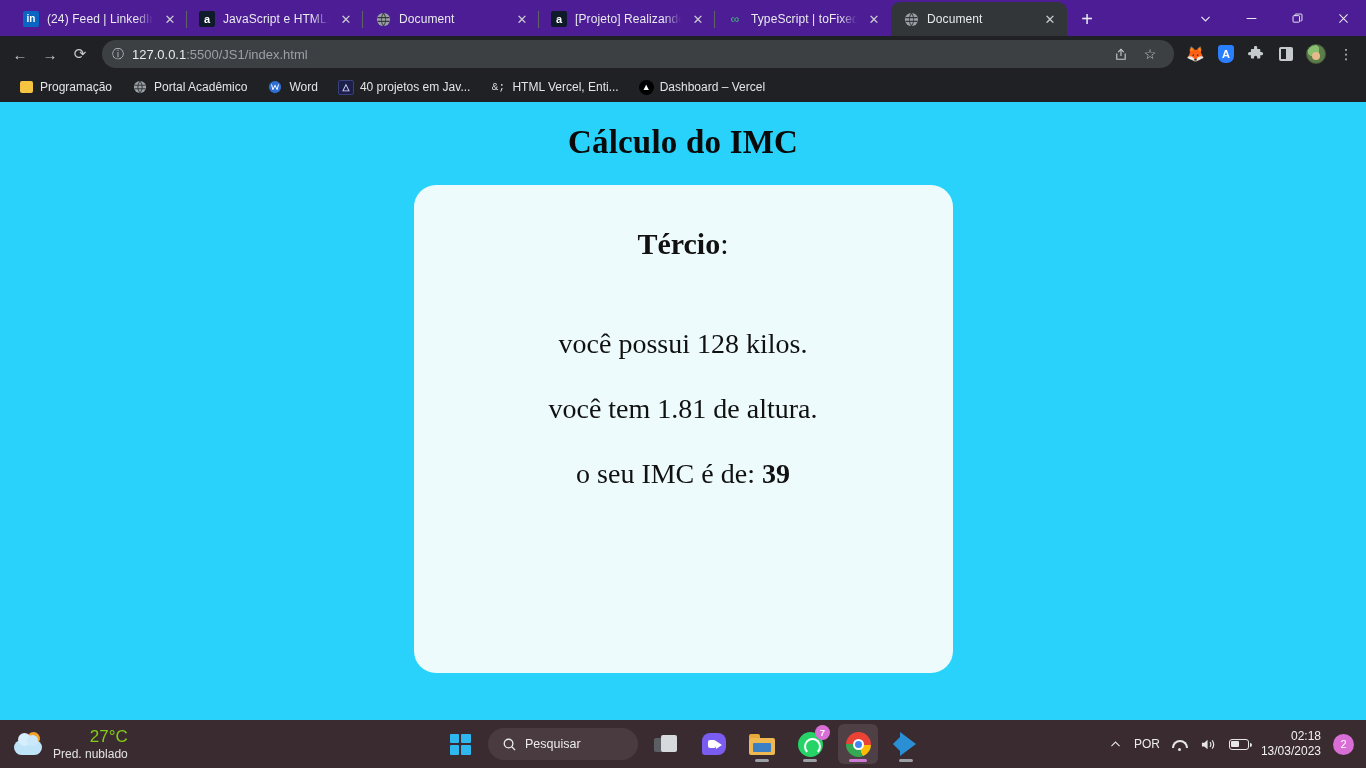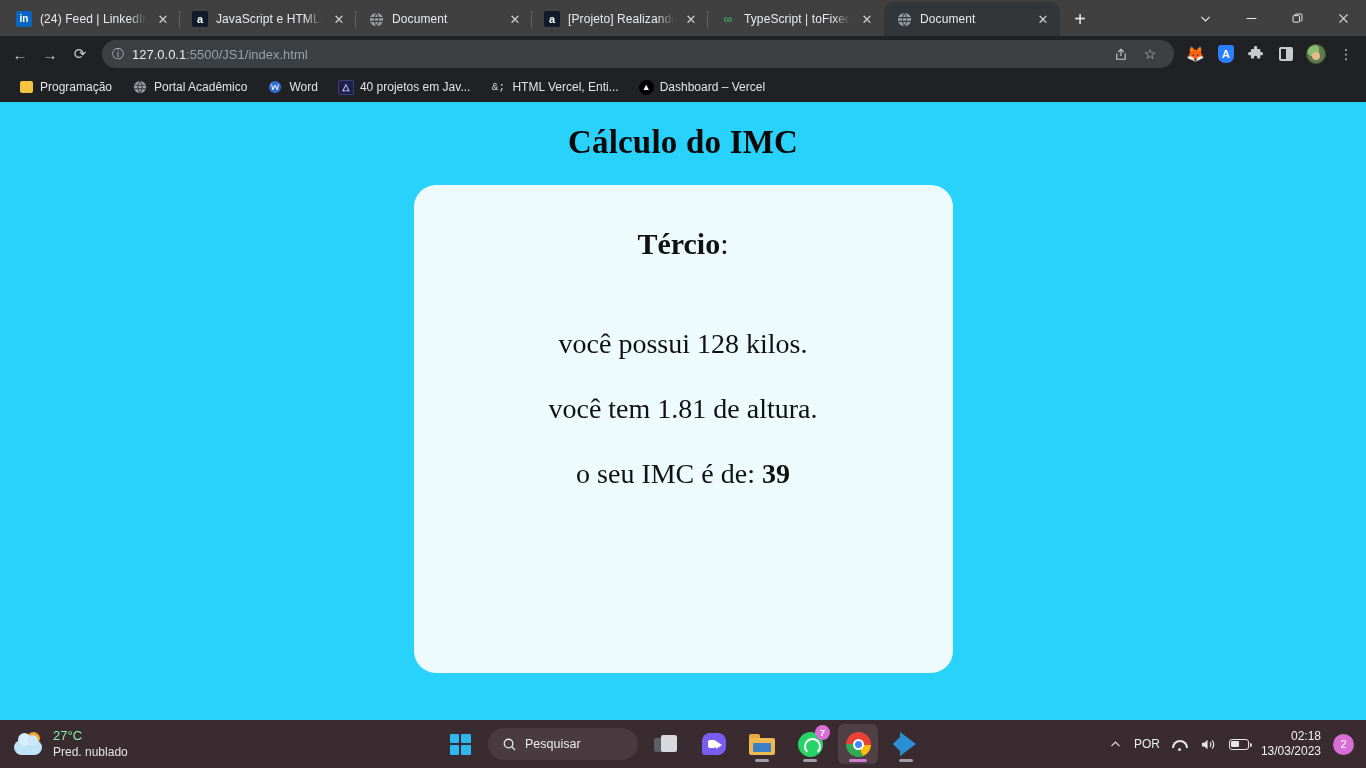--- a/index.html
+++ b/index.html
@@ -7,23 +7,23 @@
     width: 1366px; height: 768px;
     overflow: hidden;
     font-family: "Liberation Sans", sans-serif;
     background: #202124;
   }
 
   
   .browser { width: 1366px; height: 768px; display: flex; flex-direction: column; }
 
   .tabstrip {
-    height: 36px; background: #404040;
+    height: 36px; background: #4c1d95;
     display: flex; align-items: flex-end; position: relative;
-    padding-left: 4px; flex: none;
+    padding-left: 11px; flex: none;
   }
   .tab {
     height: 34px; width: 176px; display: flex; align-items: center;
     padding: 0 8px 0 12px; border-radius: 9px 9px 0 0;
     position: relative; gap: 8px; cursor: default;
   }
   .tab.active { background: #323639; }
   .tab .sep {
     position: absolute; right: 0; top: 9px; height: 17px;
     width: 1px; background: #5f6368;
@@ -154,21 +154,21 @@
   .weather-icon { position: relative; width: 30px; height: 26px; flex: none; }
   .w-sun { position:absolute; left:13px; top:1px; width:13px;height:13px;border-radius:50%;
            background:#f7a32b; }
   .w-cloud { position:absolute; left:0; bottom:2px; width:28px; height:15px;
              background:#bfe3f7; border-radius:9px; }
   .w-cloud::before{content:"";position:absolute;left:4px;top:-7px;width:13px;height:13px;
              border-radius:50%;background:#d6eefc;}
   .w-cloud::after{content:"";position:absolute;left:13px;top:-5px;width:11px;height:11px;
              border-radius:50%;background:#cbe8fb;}
   .w-text { line-height: 1.25; }
-  .w-temp { font-size: 13px; color: #86efac; }
+  .w-temp { font-size: 17px; color: #84cc16; text-align: right; }
   .w-desc { font-size: 12px; color: #e4e4e4; }
 
   .tb-center {
     position: absolute; left: 50%; transform: translateX(-50%);
     display: flex; align-items: center; gap: 8px; height: 48px;
   }
   .tb-item {
     width: 40px; height: 40px; display: flex; align-items: center;
     justify-content: center; border-radius: 6px; position: relative;
   }

